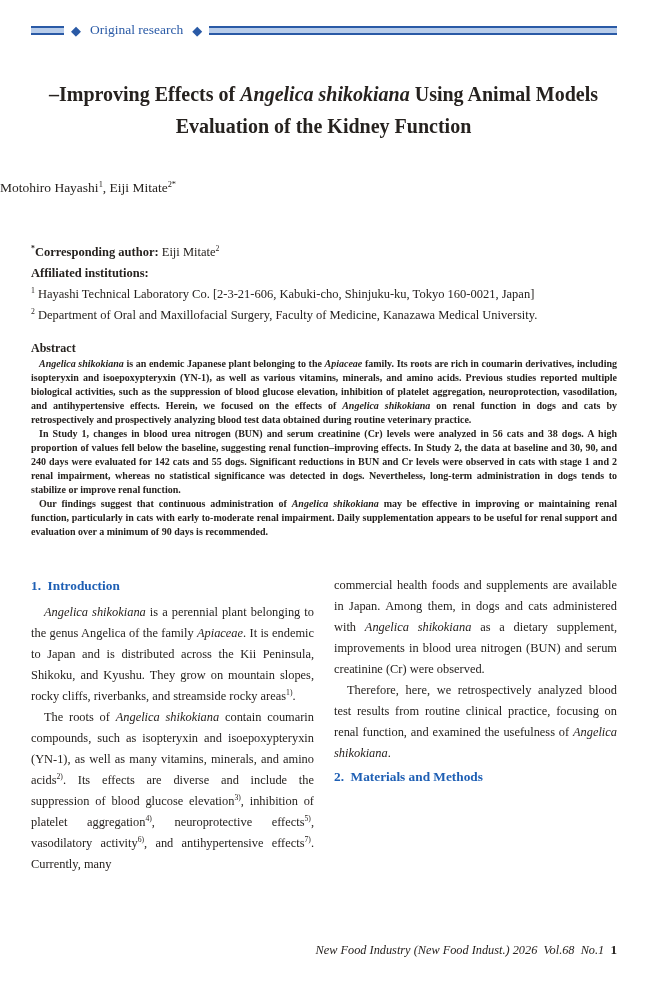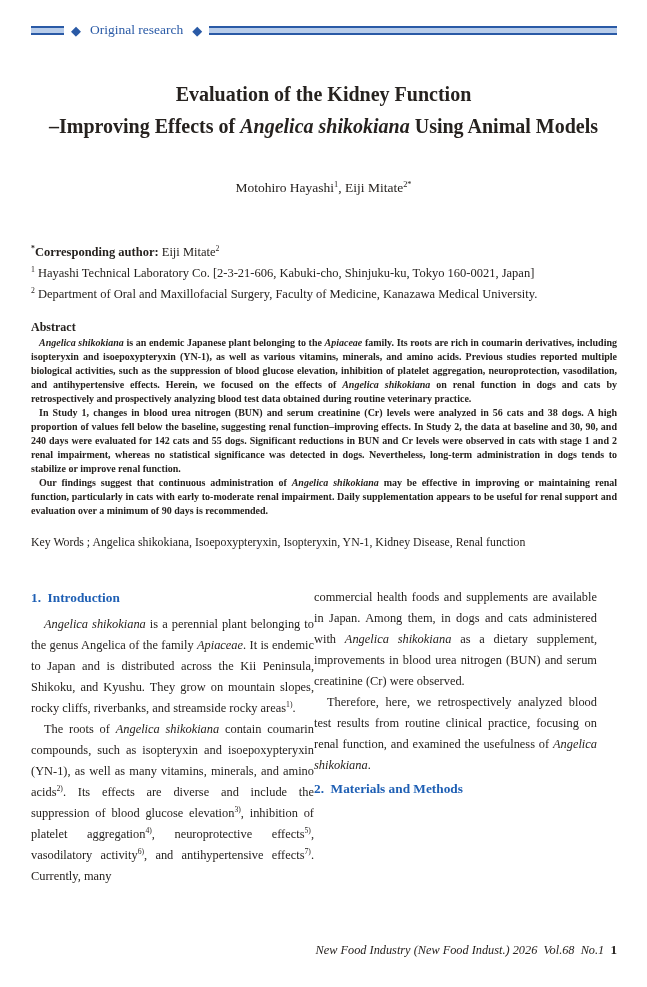--- a/index.html
+++ b/index.html
@@ -19,37 +19,37 @@
   .rule-header{display:flex;align-items:center;gap:7px;padding-top:22px;margin:0 30px 0 31px;}
   .dline{height:5px;border-top:2px solid var(--accent,#2a5aa6);border-bottom:2px solid var(--accent,#2a5aa6);background:#b9cdea;box-sizing:content-box;}
   .dline.short{width:33px;}
   .dline.grow{flex:1;}
   .diamond{color:var(--accent,#2a5aa6);font-size:13px;line-height:1;font-family:"DejaVu Sans",sans-serif;}
   .rh-label{color:var(--accent,#2a5aa6);font-size:13.5px;padding:0 2px;white-space:nowrap;font-family:Liberation Serif, serif;}
 
   
   .title{margin:40px 30px 0;text-align:center;font-size:20px;line-height:32px;font-weight:bold;}
   .title .tline{display:block;}
-  .authors{margin:38px 0 0;text-align:center;font-size:13.5px;}
+  .authors{margin:38px 0 0;font-size:13.5px;}
 
   
   .affil{margin:46px 30px 0 31px;font-size:12.5px;line-height:21px;}
   .affil p{margin:0;}
   .affil p.addr2{padding-left:9px;}
 
   
   .abstract{margin:14px 30px 0 31px;}
   .abstract h2{margin:0;font-size:12px;line-height:17px;}
   .abstract p{margin:0;font-size:10px;line-height:14px;text-align:justify;text-indent:8px;font-weight:bold;}
 
   
   .keywords{margin:16px 30px 0 31px;font-size:11.8px;line-height:17px;}
 
   
-  .columns{display:flex;margin:36px 30px 0 31px;}
+  .columns{display:flex;gap:20px;margin:36px 30px 0 31px;}
   .col{width:283px;font-size:12.4px;line-height:21px;text-align:justify;}
   .col h3{margin:0 0 6px;font-size:13.3px;line-height:21px;color:var(--heading,#1e5fb4);white-space:pre-wrap;}
   .col h3.methods{margin-top:2px;}
   .col p{margin:0;text-indent:13px;}
   .col p.cont{text-indent:0;}
 
   
   .page-footer{position:absolute;right:30px;bottom:14px;font-size:12.3px;white-space:pre-wrap;}
   .page-footer .bd{font-size:13.2px;}
 </style>
@@ -60,40 +60,40 @@
 
   <header class="rule-header">
     <span class="dline short"></span>
     <span class="diamond">◆</span>
     <span class="rh-label">Original research</span>
     <span class="diamond">◆</span>
     <span class="dline grow"></span>
   </header>
 
   <h1 class="title">
+    <span class="tline"><span>–Improving Effects of </span><span class="it">Angelica shikokiana</span><span> Using Animal Models</span></span>
     <span class="tline">Evaluation of the Kidney Function</span>
-    <span class="tline"><span>–Improving Effects of </span><span class="it">Angelica shikokiana</span><span> Using Animal Models</span></span>
   </h1>
 
   <p class="authors"><span>Motohiro Hayashi</span><sup>1</sup><span>, Eiji Mitate</span><sup>2*</sup></p>
 
   <section class="affil">
     <p><sup class="bd">*</sup><span class="bd">Corresponding author:</span><span> Eiji Mitate</span><sup>2</sup></p>
+    <p><span class="bd">Affiliated institutions:</span></p>
     <p><sup>1</sup><span> Hayashi Technical Laboratory Co. [2-3-21-606, Kabuki-cho, Shinjuku-ku, Tokyo 160-0021, Japan]</span></p>
     <p><sup>2</sup><span> Department of Oral and Maxillofacial Surgery, Faculty of Medicine, Kanazawa Medical University.</span></p>
   </section>
 
   <section class="abstract">
     <h2>Abstract</h2>
     <p><span class="it">Angelica shikokiana</span><span> is an endemic Japanese plant belonging to the </span><span class="it">Apiaceae</span><span> family. Its roots are rich in coumarin derivatives, including isopteryxin and isoepoxypteryxin (YN-1), as well as various vitamins, minerals, and amino acids. Previous studies reported multiple biological activities, such as the suppression of blood glucose elevation, inhibition of platelet aggregation, neuroprotection, vasodilation, and antihypertensive effects. Herein, we focused on the effects of </span><span class="it">Angelica shikokiana</span><span> on renal function in dogs and cats by retrospectively and prospectively analyzing blood test data obtained during routine veterinary practice.</span></p>
     <p><span>In Study 1, changes in blood urea nitrogen (BUN) and serum creatinine (Cr) levels were analyzed in 56 cats and 38 dogs. A high proportion of values fell below the baseline, suggesting renal function–improving effects. In Study 2, the data at baseline and 30, 90, and 240 days were evaluated for 142 cats and 55 dogs. Significant reductions in BUN and Cr levels were observed in cats with stage 1 and 2 renal impairment, whereas no statistical significance was detected in dogs. Nevertheless, long-term administration in dogs tends to stabilize or improve renal function.</span></p>
     <p><span>Our findings suggest that continuous administration of </span><span class="it">Angelica shikokiana</span><span> may be effective in improving or maintaining renal function, particularly in cats with early to-moderate renal impairment. Daily supplementation appears to be useful for renal support and evaluation over a minimum of 90 days is recommended.</span></p>
   </section>
 
-  <p class="keywords"><span>Key Words ; Angelica shikokiana, Isoepoxypteryxin, Isopteryxin, YN-1, Kidney Disease, Renal function</span></p>
 
   <div class="columns">
     <div class="col">
       <h3>1.  Introduction</h3>
       <p><span class="it">Angelica shikokiana</span><span> is a perennial plant belonging to the genus Angelica of the family </span><span class="it">Apiaceae</span><span>. It is endemic to Japan and is distributed across the Kii Peninsula, Shikoku, and Kyushu. They grow on mountain slopes, rocky cliffs, riverbanks, and streamside rocky areas</span><sup>1)</sup><span>.</span></p>
       <p><span>The roots of </span><span class="it">Angelica shikokiana</span><span> contain coumarin compounds, such as isopteryxin and isoepoxypteryxin (YN-1), as well as many vitamins, minerals, and amino acids</span><sup>2)</sup><span>. Its effects are diverse and include the suppression of blood glucose elevation</span><sup>3)</sup><span>, inhibition of platelet aggregation</span><sup>4)</sup><span>, neuroprotective effects</span><sup>5)</sup><span>, vasodilatory activity</span><sup>6)</sup><span>, and antihypertensive effects</span><sup>7)</sup><span>. Currently, many</span></p>
     </div>
     <div class="col">
       <p class="cont"><span>commercial health foods and supplements are available in Japan. Among them, in dogs and cats administered with </span><span class="it">Angelica shikokiana</span><span> as a dietary supplement, improvements in blood urea nitrogen (BUN) and serum creatinine (Cr) were observed.</span></p>
       <p><span>Therefore, here, we retrospectively analyzed blood test results from routine clinical practice, focusing on renal function, and examined the usefulness of </span><span class="it">Angelica shikokiana</span><span>.</span></p>

